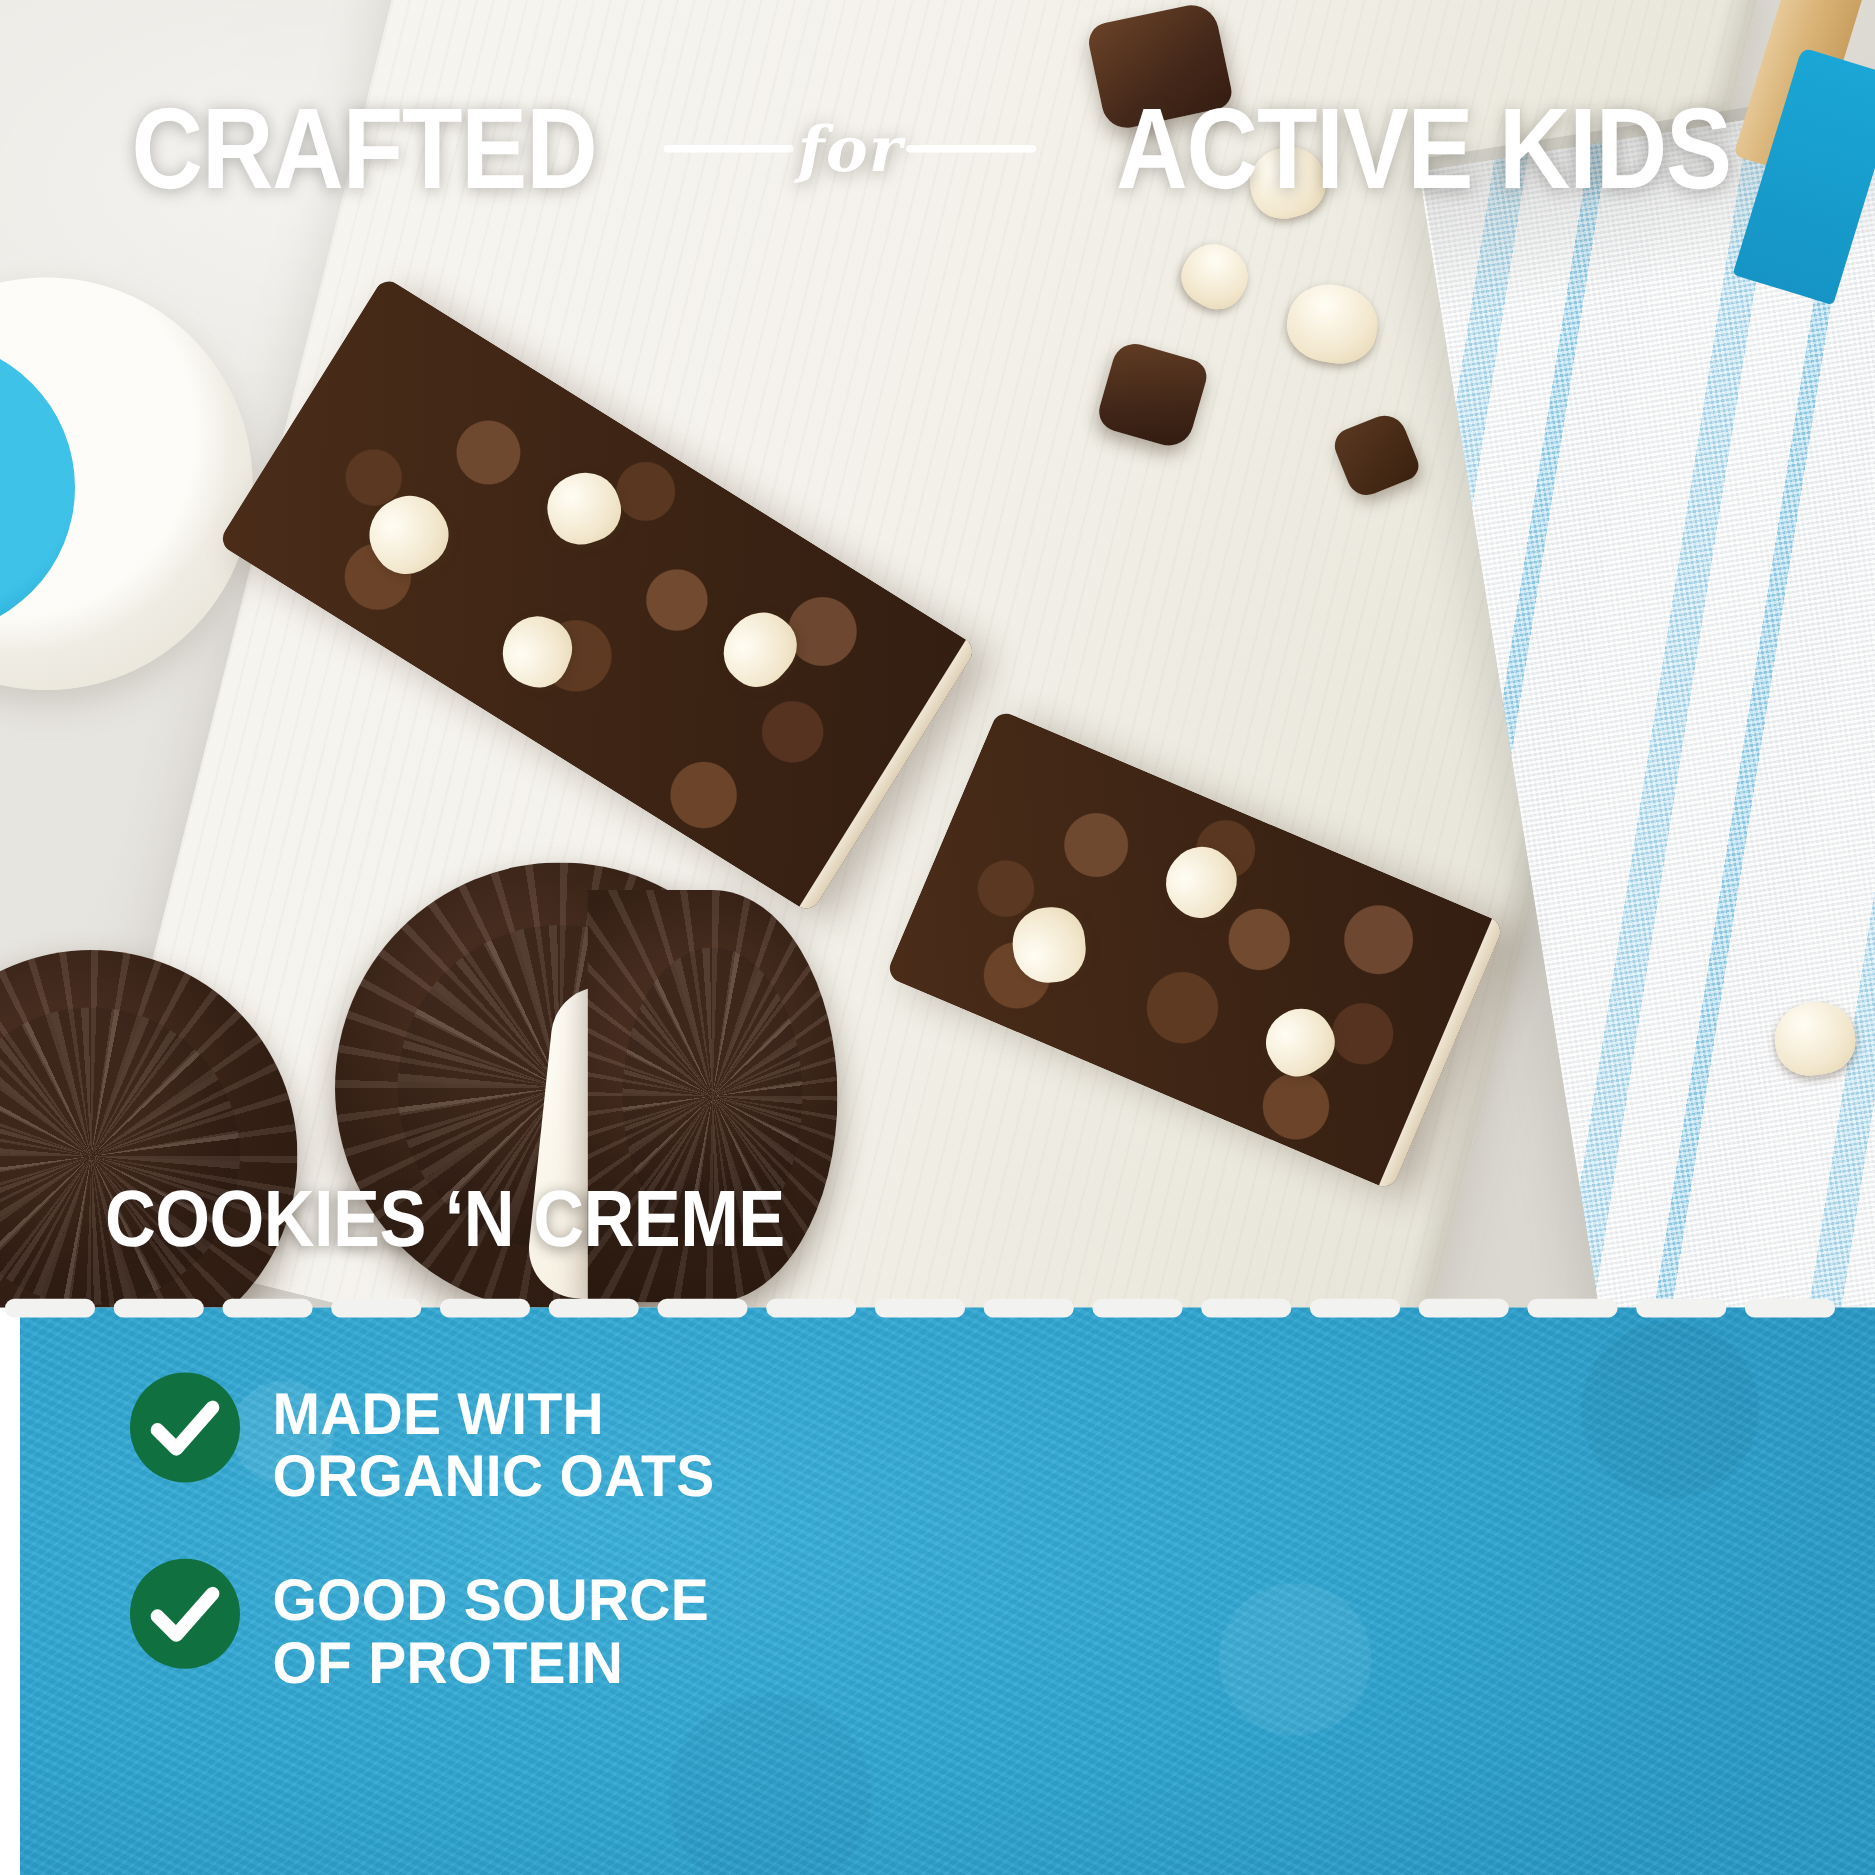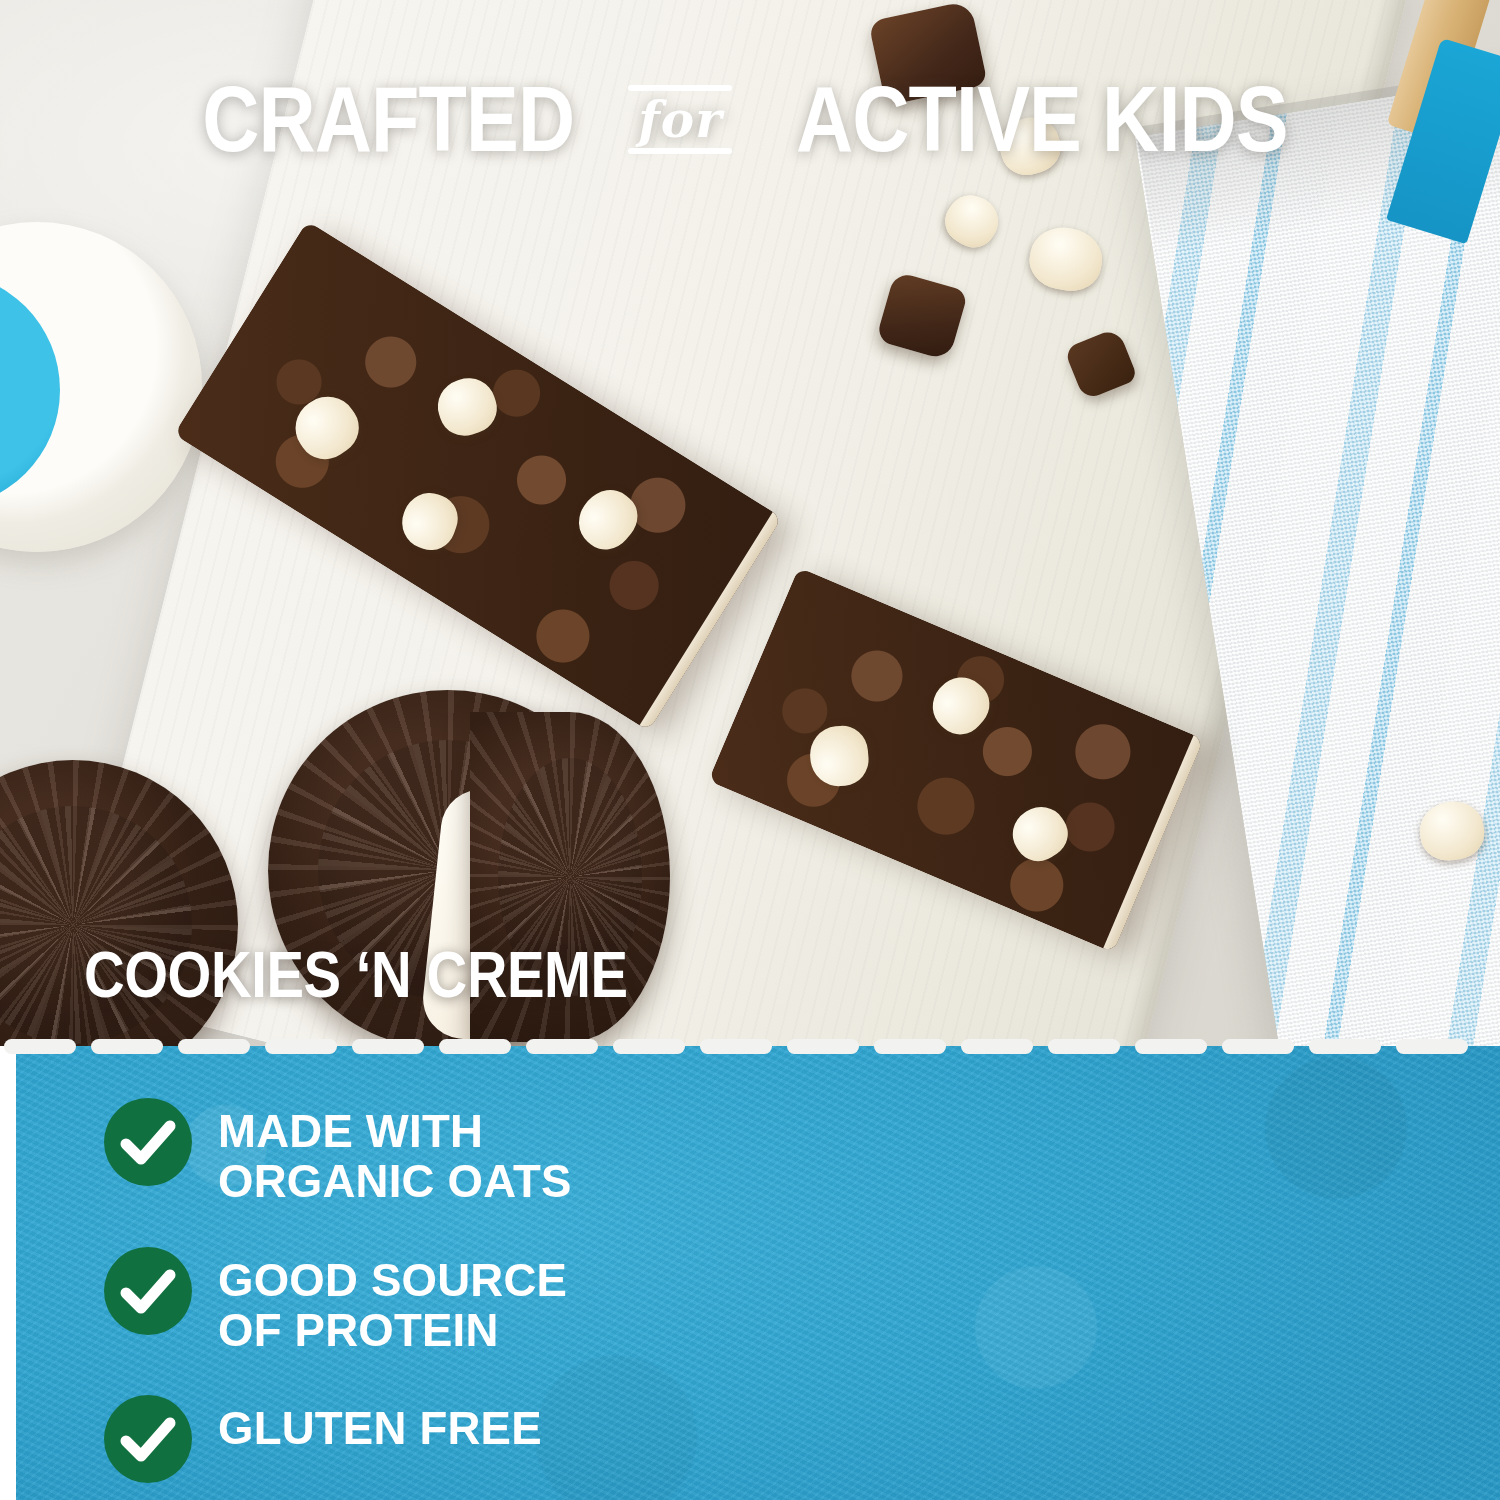--- a/index.html
+++ b/index.html
@@ -144,21 +144,21 @@
     position:absolute; left:0; top:74px; width:1500px;
     display:flex; align-items:center; justify-content:center; gap:22px;
     text-shadow:0 2px 14px rgba(60,55,50,.35);
   }
   .hl-word {
     font-family:"Liberation Sans", sans-serif;
     font-weight:700; font-size:92px; line-height:.98; color:#fff;
     letter-spacing:-1px; transform:scaleX(.86); transform-origin:center;
     white-space:nowrap;
   }
-  .hl-for { display:flex; flex-direction:column; align-items:center;
+  .hl-for { display:flex; flex-direction:row; align-items:center;
             justify-content:center; gap:3px; padding:0 2px; }
   .hl-rule { width:104px; height:6px; background:#fff; border-radius:3px; }
   .hl-for-word {
     font-family:"DejaVu Serif", serif; font-style:italic; font-weight:700;
     font-size:50px; color:#fff; line-height:1.02; letter-spacing:1px;
   }
 
   
   .flavor {
     position:absolute; left:84px; top:938px;
@@ -329,28 +329,20 @@
         <div class="item">
           <span class="badge badge-check">
             <svg viewBox="0 0 88 88" aria-hidden="true">
               <path d="M22 46 L37 61 L66 28" fill="none" stroke="#ffffff" stroke-width="11" stroke-linecap="round" stroke-linejoin="round"></path>
             </svg>
           </span>
           <span class="item-text">GOOD SOURCE
 OF PROTEIN</span>
         </div>
 
-        <div class="item">
-          <span class="badge badge-check">
-            <svg viewBox="0 0 88 88" aria-hidden="true">
-              <path d="M22 46 L37 61 L66 28" fill="none" stroke="#ffffff" stroke-width="11" stroke-linecap="round" stroke-linejoin="round"></path>
-            </svg>
-          </span>
-          <span class="item-text">GLUTEN FREE</span>
-        </div>
 
       </div>
 
 
     </div>
   </div>
 
 </div>
 
 </body></html>

